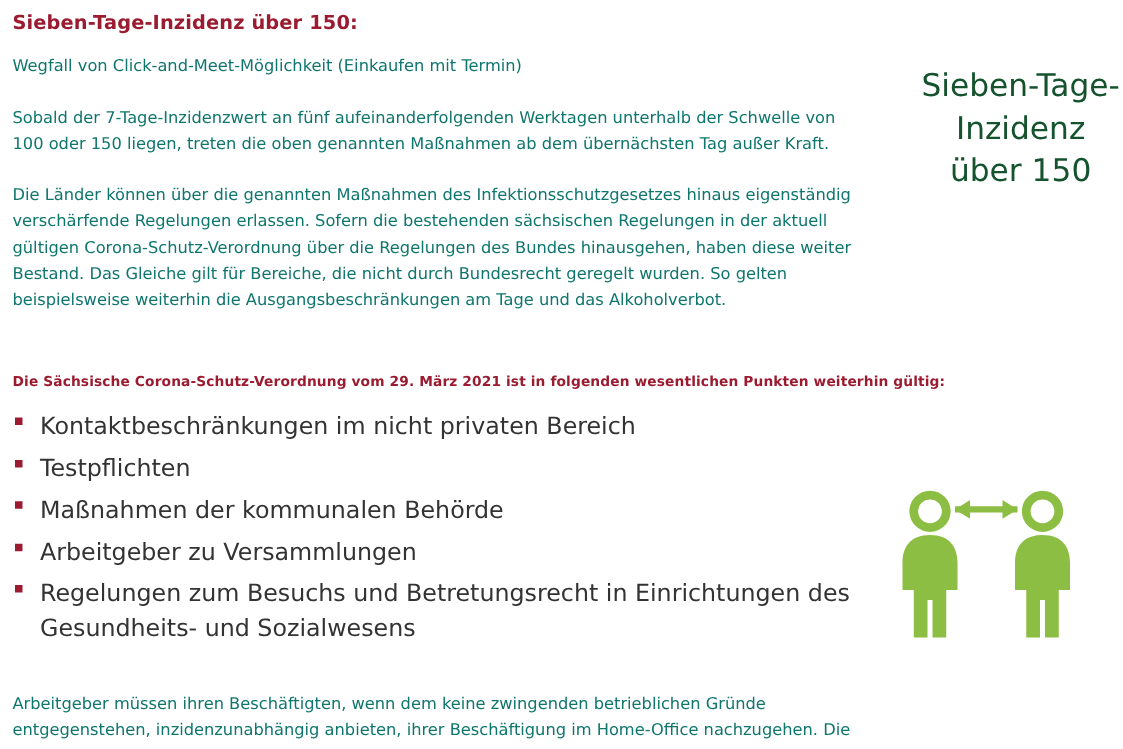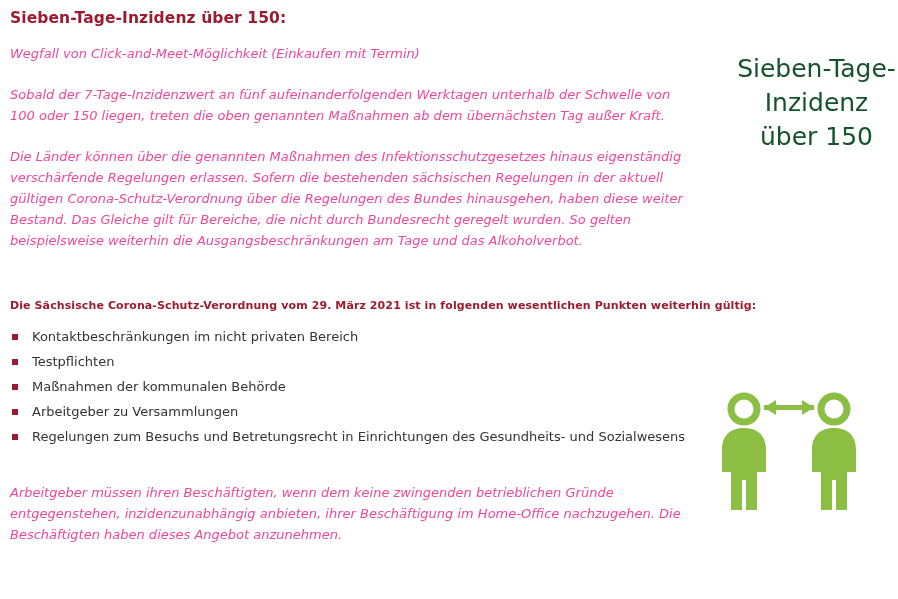--- a/index.html
+++ b/index.html
@@ -39,37 +39,36 @@
     letter-spacing: .1px;
   }
   h2.section-heading.second {
     font-size: 11px;
     width: 820px;
   }
 
   p.body-text {
     font-size: 13px;
     line-height: 1.62;
-    color: #ec4899;
+    color: #0f766e;
     margin: 0;
-    font-style: italic;
   }
 
   .gap-sm { height: 14px; }
   .gap-md { height: 20px; }
   .gap-lg { height: 30px; }
   .gap-xl { height: 40px; }
 
   ul.bullet-list {
     list-style: none;
     margin: 0;
     padding: 0;
   }
   ul.bullet-list li {
-    font-size: 13px;
+    font-size: 19px;
     line-height: 1.45;
     color: #333333;
     padding: 0 0 6px 22px;
     position: relative;
   }
   ul.bullet-list li .bullet-mark {
     position: absolute;
     left: 2px;
     top: 6px;
     width: 6px;

